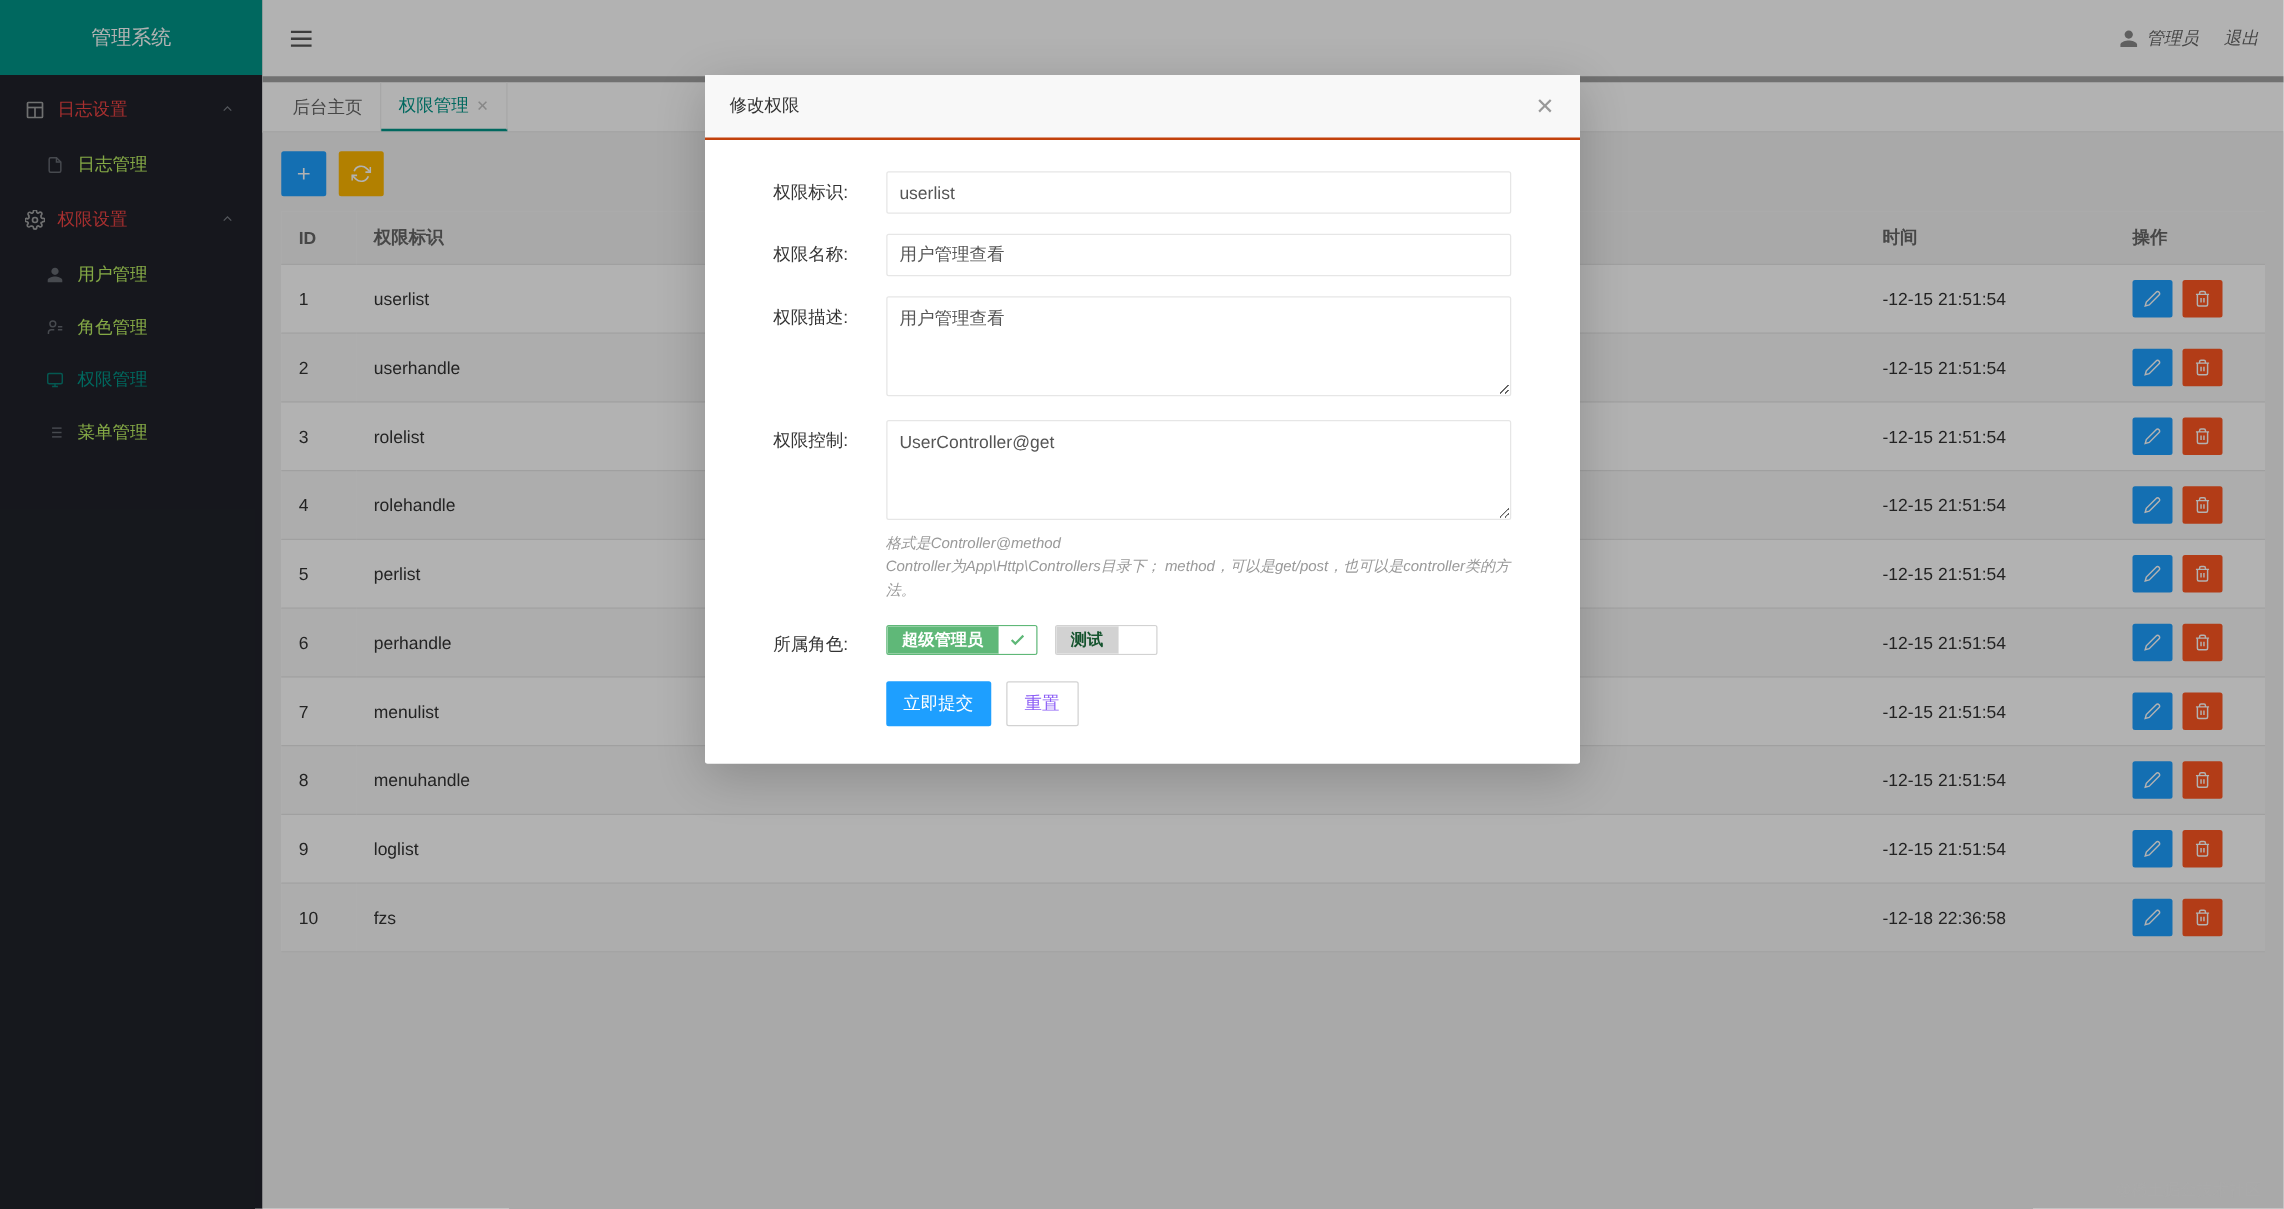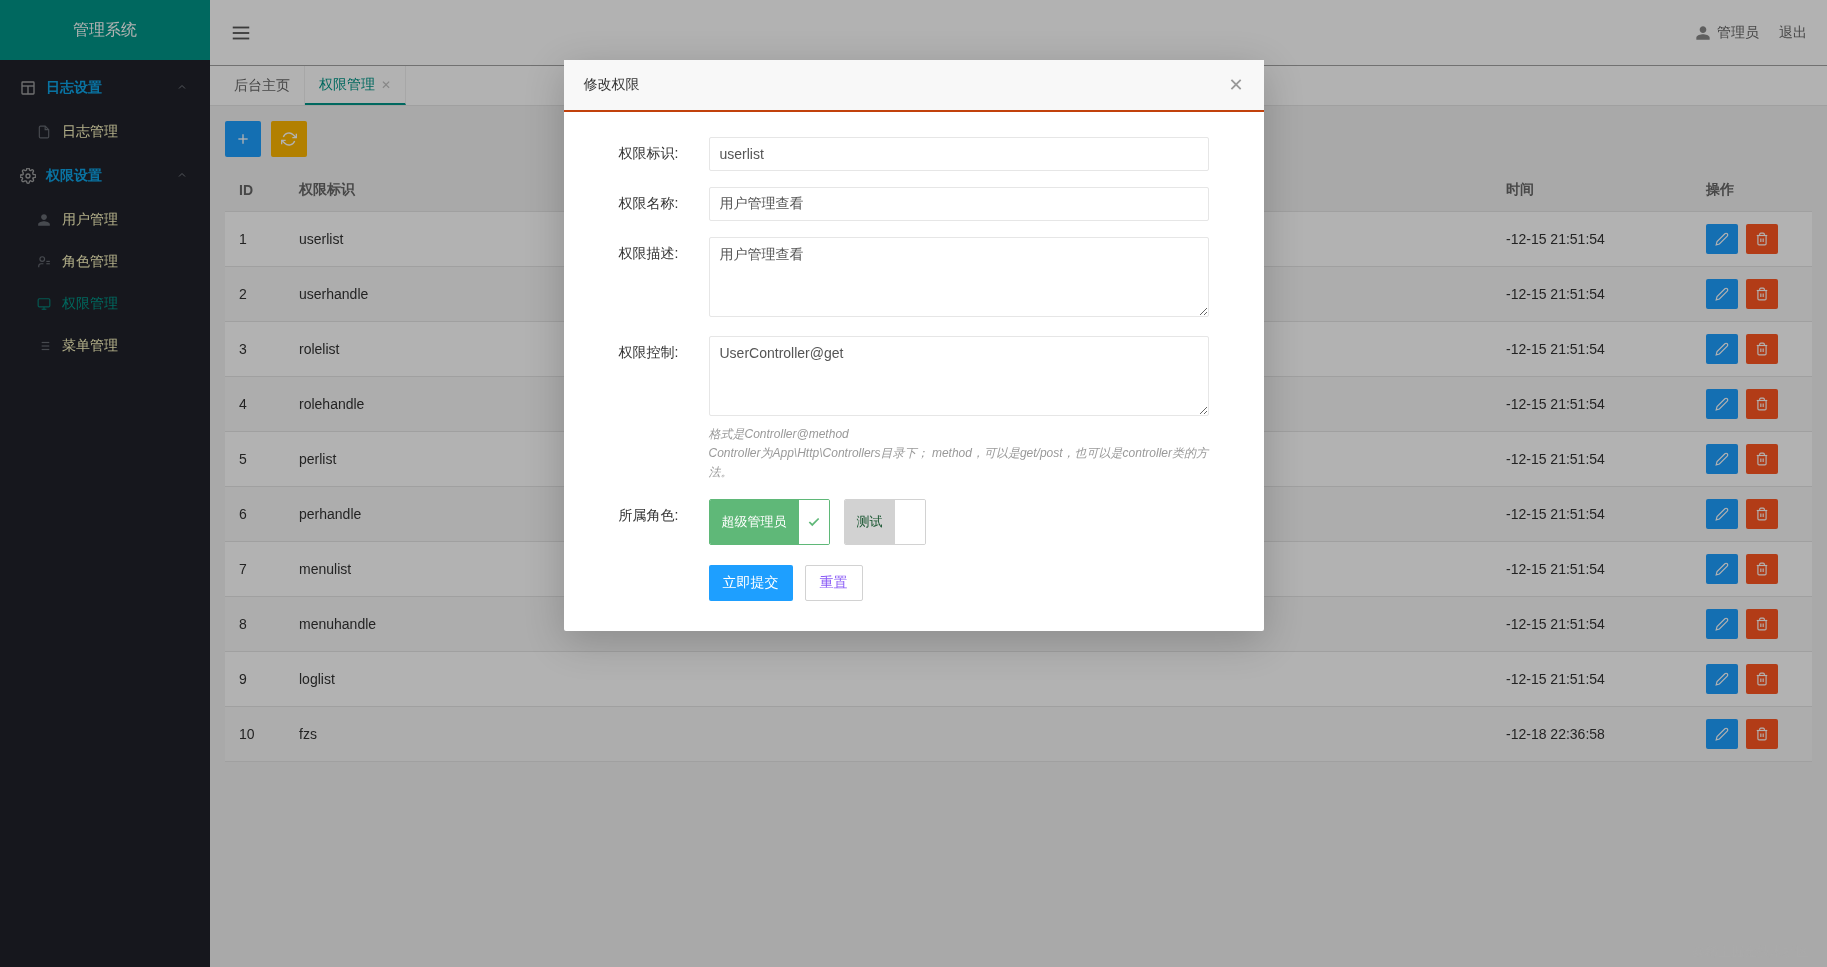--- a/index.html
+++ b/index.html
@@ -3,29 +3,29 @@
 <meta charset="utf-8">
 <style>
 * { margin: 0; padding: 0; box-sizing: border-box; }
 body { font-family: "Microsoft YaHei", Arial, sans-serif; font-size: 14px; color: #333; background: #f2f2f2; overflow: hidden; }
 
 .app { display: flex; height: 100vh; width: 100vw; position: relative; }
 
 .sidebar { width: 210px; background: #20222a; display: flex; flex-direction: column; }
 .brand { height: 60px; background: #009688; color: #fff; display: flex; align-items: center; justify-content: center; font-size: 16px; }
 .nav { flex: 1; padding-top: 5px; }
-.nav-group-title { color: #0ea5e9; padding: 14px 20px; display: flex; align-items: center; justify-content: space-between; cursor: pointer; font-weight: bold; }
+.nav-group-title { color: #ef4444; padding: 14px 20px; display: flex; align-items: center; justify-content: space-between; cursor: pointer; }
 .nav-group-title .left { display: flex; align-items: center; gap: 10px; }
-.nav-item { color: #fef9c3; padding: 12px 20px 12px 36px; display: flex; align-items: center; gap: 10px; cursor: pointer; }
+.nav-item { color: #bef264; padding: 12px 20px 12px 36px; display: flex; align-items: center; gap: 10px; cursor: pointer; }
 .nav-item.active { color: #009688; }
 .nav-icon { width: 16px; height: 16px; display: inline-flex; align-items: center; justify-content: center; opacity: 0.8; }
 .chev-icon { width: 14px; height: 14px; }
 
 .main { flex: 1; display: flex; flex-direction: column; background: #f2f2f2; }
-.topbar { height: 66px; background: #fff; display: flex; align-items: center; justify-content: space-between; padding: 0 20px; border-bottom: 1px solid #a3a3a3; }
+.topbar { height: 66px; background: #fff; display: flex; align-items: center; justify-content: space-between; padding: 0 20px; border-bottom: 5px solid #a3a3a3; font-style: italic; }
 .topbar-left { display: flex; align-items: center; gap: 20px; }
 .hamburger { cursor: pointer; }
 .topbar-right { display: flex; align-items: center; gap: 20px; color: #666; }
 .topbar-user { display: flex; align-items: center; gap: 6px; cursor: pointer; }
 .topbar-link { cursor: pointer; }
 
 .tabs { height: 40px; background: #fff; border-bottom: 1px solid #e6e6e6; display: flex; align-items: stretch; padding: 0 10px; }
 .tab { padding: 0 14px; display: flex; align-items: center; gap: 6px; cursor: pointer; color: #666; border-right: 1px solid #f0f0f0; }
 .tab.active { color: #009688; border-bottom: 2px solid #009688; }
 .tab-close { font-size: 12px; color: #c2c2c2; cursor: pointer; }
@@ -54,21 +54,21 @@
 .modal-close { cursor: pointer; color: #999; font-size: 18px; }
 .modal-body { padding: 25px 55px 30px; }
 .form-row { display: flex; margin-bottom: 16px; }
 .form-label { width: 90px; padding-top: 8px; color: #333; text-align: left; }
 .form-field { flex: 1; }
 .input, .textarea { width: 100%; border: 1px solid #e6e6e6; border-radius: 2px; padding: 8px 10px; font-size: 14px; font-family: inherit; color: #555; }
 .textarea { resize: vertical; min-height: 80px; }
 .help-text { color: #999; font-size: 12px; line-height: 1.6; margin-top: 6px; }
 
 .switch-row { display: flex; gap: 14px; align-items: center; }
-.switch { display: inline-flex; align-items: stretch; border-radius: 2px; overflow: hidden; border: 1px solid #d2d2d2; cursor: pointer; height: 46px; }
+.switch { display: inline-flex; align-items: stretch; border-radius: 2px; overflow: hidden; border: 1px solid #d2d2d2; cursor: pointer; height: 24px; font-weight: bold; }
 .switch.on { border-color: #5FB878; }
 .switch .seg-label { padding: 0 12px; display: flex; align-items: center; font-size: 13px; }
 .switch .seg-knob { width: 30px; background: #fff; display: flex; align-items: center; justify-content: center; }
 .switch.on .seg-label { background: #5FB878; color: #fff; }
 .switch.on .seg-knob { background: #fff; }
 .switch.off .seg-label { background: #d2d2d2; color: #14532d; }
 .switch.off .seg-knob { background: #fff; }
 
 .form-actions { display: flex; gap: 12px; margin-left: 90px; margin-top: 20px; }
 

